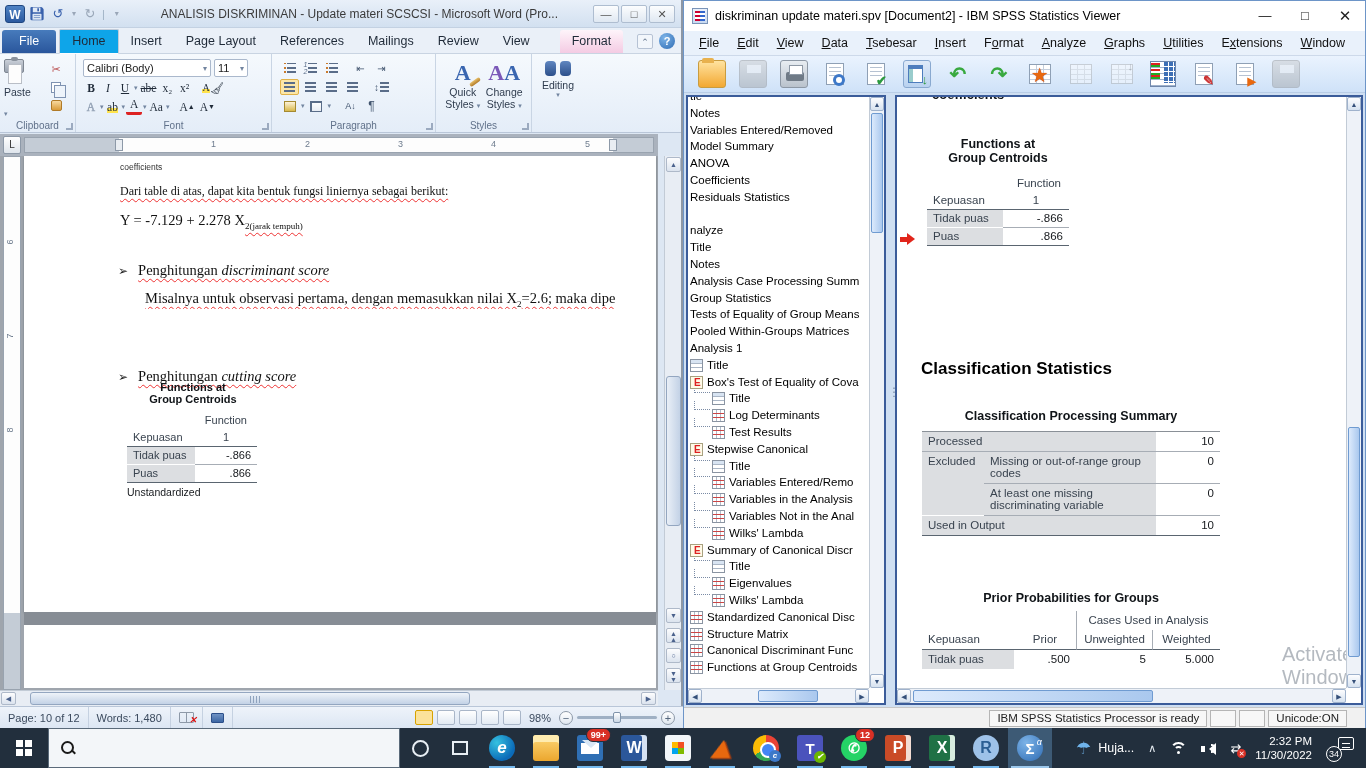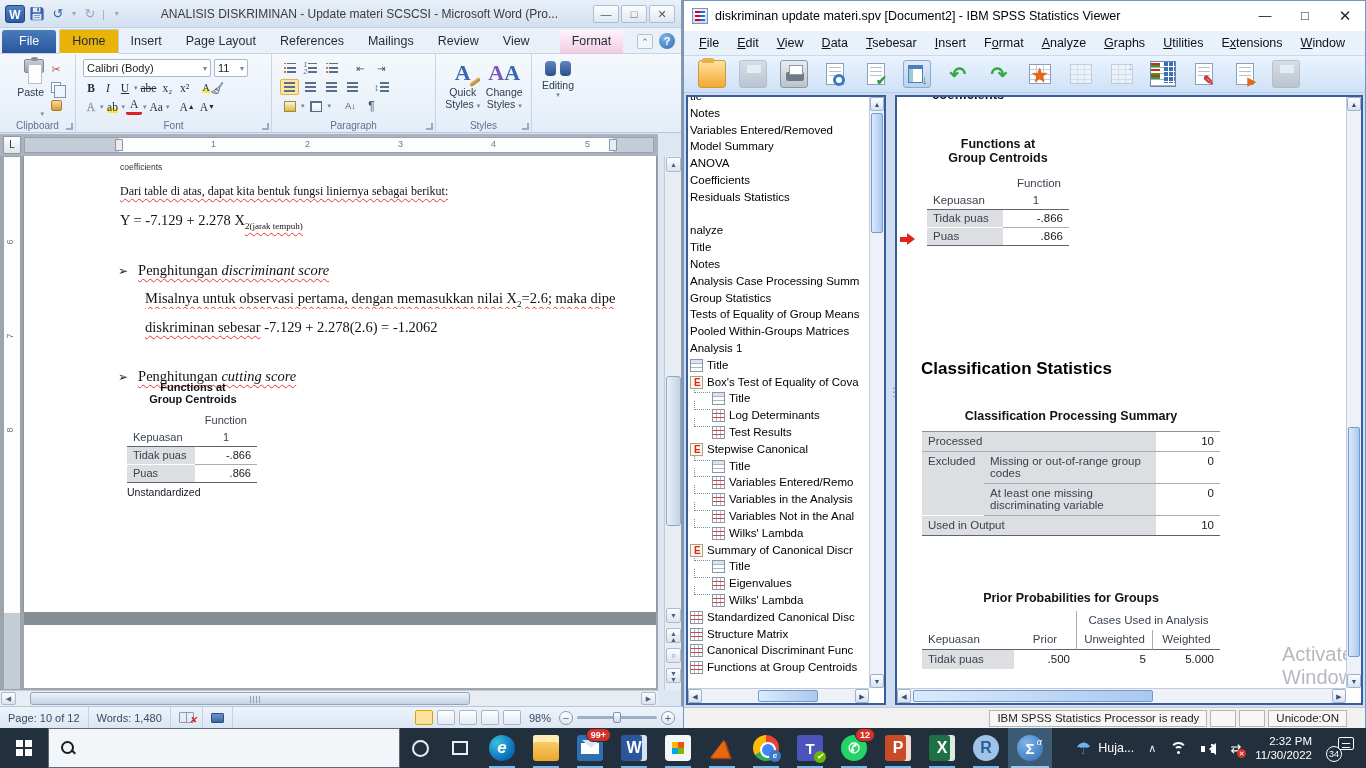--- a/index.html
+++ b/index.html
@@ -14,31 +14,31 @@
   .qat-btn { font-size:13px; color:#3a62ad; width:18px; text-align:center; }
   .qat-btn.gray { color:#9aa7b8; }
   .qat-sep { color:#9fb0c4; font-size:11px; }
   .w-title { flex:1; text-align:center; font-size:12px; color:#3b3b3b; white-space:nowrap; overflow:hidden; }
   .win-btns { display:flex; gap:2px; padding-right:6px; }
   .win-btn { width:26px; height:18px; border:1px solid #aebdd0; border-radius:2px; background:linear-gradient(#fcfdfe,#dfe8f2); font-size:11px; color:#555; text-align:center; line-height:16px; }
   
   .w-tabs { height:26px; background:#eaf0f8; display:flex; align-items:flex-end; padding-left:2px; border-bottom:1px solid #c9d4e2; position:relative; }
   .wtab { padding:4px 12px 5px; font-size:12.5px; color:#1f2a38; white-space:nowrap; }
   .t-file { background:linear-gradient(#477bbc,#2a569c); color:#fff; border-radius:3px 3px 0 0; padding:4px 17px 5px; margin-right:3px; }
-  .t-active { background:#eab308; border:1px solid #c2cbd8; border-bottom:1px solid #fdfdfe; border-radius:2px 2px 0 0; margin-bottom:-1px; }
+  .t-active { background:#0ea5e9; border:1px solid #c2cbd8; border-bottom:1px solid #fdfdfe; border-radius:2px 2px 0 0; margin-bottom:-1px; }
   .t-format { background:linear-gradient(#fef4fa,#f4cbe3); border-radius:3px 3px 0 0; margin-left:18px; }
   .tabs-right { position:absolute; right:6px; top:5px; display:flex; gap:6px; align-items:center; }
   .rib-caret { width:16px; height:15px; border:1px solid #b6c2d4; border-radius:2px; background:#f2f6fb; color:#5d6f88; font-size:9px; text-align:center; line-height:14px; }
   .help-btn { width:16px; height:16px; border-radius:50%; background:radial-gradient(circle at 35% 30%,#7db4e8,#2f6cb3); color:#fff; font-size:11px; font-weight:bold; text-align:center; line-height:16px; }
   
   .w-ribbon { height:79px; background:linear-gradient(#f5f9fd,#e4edf8); border-bottom:1px solid #b9c6d8; display:flex; }
   .rgroup { position:relative; border-right:1px solid #c9d5e4; padding:3px 4px 14px; }
   .rgroup-label { position:absolute; bottom:1px; left:0; width:100%; text-align:center; font-size:10px; color:#60718a; }
   .launcher { position:absolute; right:2px; bottom:2px; width:7px; height:7px; border-right:2px solid #7d8ea8; border-bottom:2px solid #7d8ea8; opacity:.7; }
-  .paste-big { width:40px; display:flex; flex-direction:column; align-items:flex-end; font-size:10.5px; color:#2f3c4e;gap:12px; }
+  .paste-big { width:40px; display:flex; flex-direction:column; align-items:flex-start; font-size:10.5px; color:#2f3c4e;gap:12px; }
   .clipb { width:20px; height:26px; background:linear-gradient(#c9cfd8,#9aa3b0); border:1px solid #7e8691; border-radius:2px; position:relative; margin:2px 0 1px; }
   .clipb::before { content:''; position:absolute; left:3px; top:4px; width:12px; height:18px; background:#fdfdfd; border:1px solid #b9bec6; }
   .clipb::after { content:''; position:absolute; left:6px; top:-3px; width:7px; height:4px; background:#8a929d; border-radius:2px; }
   .clip-mini { display:flex; flex-direction:column; gap:2px; padding:4px 2px; }
   .mini-btn { width:20px; height:17px; display:flex; align-items:center; justify-content:center; font-size:11px; color:#5a6b85; border-radius:2px; }
   .scissors { color:#b55; }
   .copy-ic { position:relative; width:10px; height:11px; border:1px solid #7f93b2; background:#fff; }
   .copy-ic::before { content:''; position:absolute; left:2px; top:2px; width:10px; height:11px; border:1px solid #7f93b2; background:#eef4fb; }
   .painter { width:11px; height:11px; background:linear-gradient(#f7d9a0,#d99b3a); border:1px solid #b07a28; border-radius:2px; }
   .font-grid { display:flex; flex-direction:column; gap:2px; padding:2px 3px; }
@@ -500,21 +500,20 @@
         <span class="v-num" style="top:80px;">6</span>
         <span class="v-num" style="top:174px;">7</span>
         <span class="v-num" style="top:268px;">8</span>
       </div>
       <div class="page page1">
         <div class="doc-text stray">coefficients</div>
         <div class="doc-text p1"><span class="sq">Dari table di atas, dapat kita bentuk fungsi liniernya sebagai berikut:</span></div>
         <div class="doc-text formula"><span>Y = -7.129 + 2.278 X</span><span class="subsc sq">2(jarak  tempuh)</span></div>
         <div class="doc-text b1"><span class="arrowhead">➢</span><span class="sq">Penghitungan </span><i class="sq">discriminant score</i></div>
         <div class="doc-text b1l1"><span class="sq">Misalnya untuk observasi pertama, dengan memasukkan nilai X</span><span class="subsc sq">2</span><span class="sq">=2.6; maka dipe</span></div>
-        <div class="doc-text b1l2"><span class="sq">diskriminan sebesar</span><span> -7.129 + 2.278(2.6) = -1.2062</span></div>
         <div class="doc-text b2"><span class="arrowhead">➢</span><span class="sq">Penghitungan </span><i class="sq">cutting score</i></div>
 
         <div class="wdoc-table sp-tbl">
           <div class="sp-title">Functions at</div>
           <div class="sp-title">Group Centroids</div>
           <div class="ct-grid" style="grid-template-columns:68px 62px; margin-top:7px;">
             <div class="c"></div>
             <div class="c" style="text-align:right; padding-right:10px;">Function</div>
             <div class="c bd-dark">Kepuasan</div>
             <div class="c bd-dark" style="text-align:center;">1</div>

